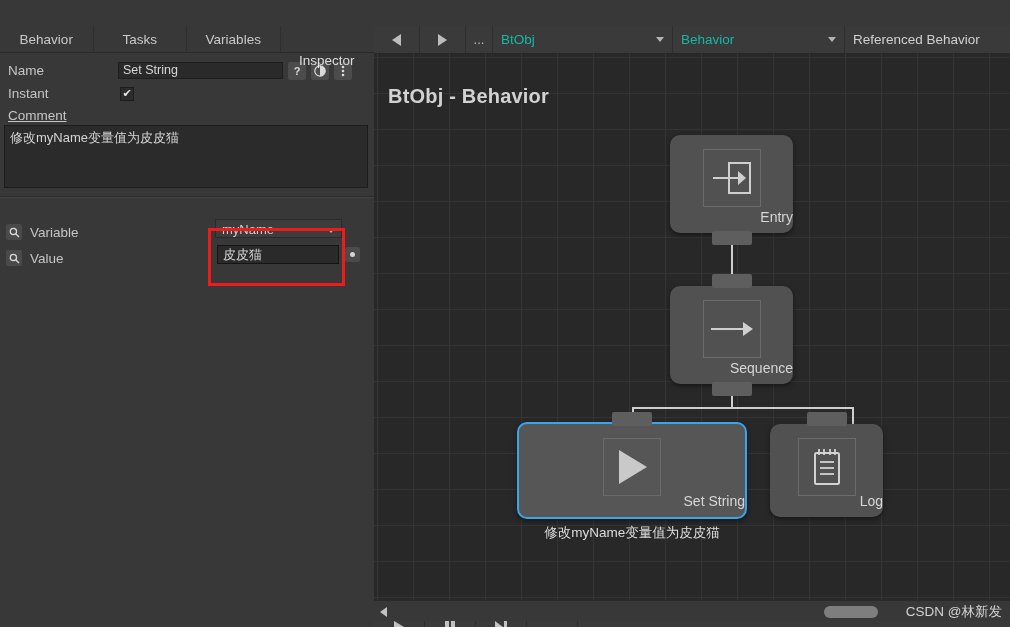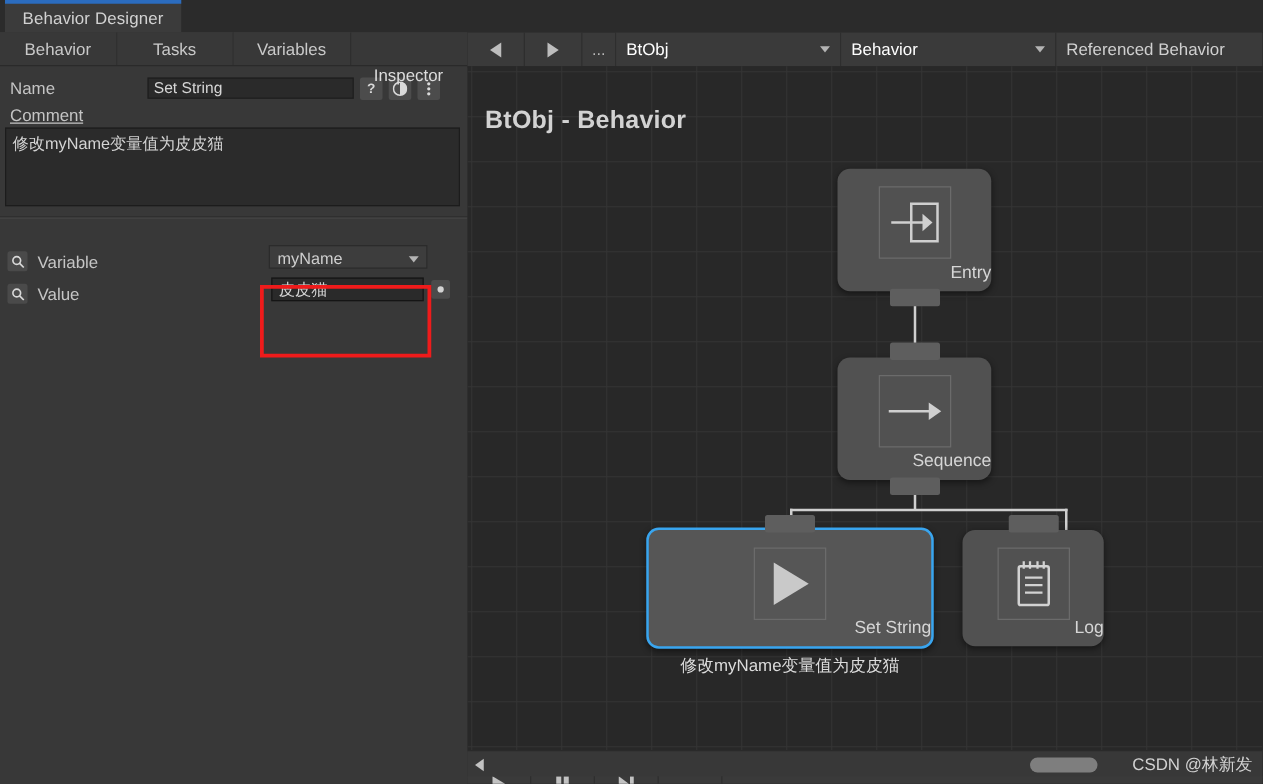--- a/index.html
+++ b/index.html
@@ -267,21 +267,21 @@
     font-size: 13px;
   }
   .tri-l { width:0;height:0;border-top:6px solid transparent;border-bottom:6px solid transparent;border-right:9px solid #bdbdbd; }
   .tri-r { width:0;height:0;border-top:6px solid transparent;border-bottom:6px solid transparent;border-left:9px solid #bdbdbd; }
   .tb-select {
     position: relative;
     display: flex;
     align-items: center;
     padding-left: 8px;
     font-size: 13.5px;
-    color: #ffffff;
+    color: #14b8a6;
     border-right: 1px solid #2e2e2e;
     background: #3a3a3a;
     box-sizing: border-box;
   }
   .tb-select .dd-arrow { top: 11px; right: 8px; }
   .tb-text {
     display: flex;
     align-items: center;
     padding-left: 8px;
     font-size: 13.5px;
@@ -422,25 +422,20 @@
     left: 0; top: 600px;
     width: 374px; height: 27px;
     background: #383838;
   }
 </style>
 </head>
 <body>
 
 <div id="app">
 
-  <div class="win-tabbar">
-    <div class="win-tab">
-      <span>Behavior Designer</span>
-    </div>
-  </div>
 
   <div class="left-panel">
 
     <div class="sub-tabs">
       <div class="sub-tab">
         <span>Behavior</span>
       </div>
       <div class="sub-tab">
         <span>Tasks</span>
       </div>
@@ -466,20 +461,24 @@
       </div>
       <div class="hdr-btn">
         <svg width="4" height="14" viewBox="0 0 4 14">
           <circle cx="2" cy="3" r="1.3" fill="#dadada"></circle>
           <circle cx="2" cy="7" r="1.3" fill="#dadada"></circle>
           <circle cx="2" cy="11" r="1.3" fill="#dadada"></circle>
         </svg>
       </div>
     </div>
 
+    <div class="field-row">
+      <div class="field-label">Instant</div>
+      <div class="checkbox">✔</div>
+    </div>
 
     <div class="comment-label">Comment</div>
     <div class="comment-box">修改myName变量值为皮皮猫</div>
 
     <div class="divider"></div>
 
     <div class="var-rows">
       <div class="var-row">
         <div class="mag-icon">
           <svg width="11" height="11" viewBox="0 0 11 11">

